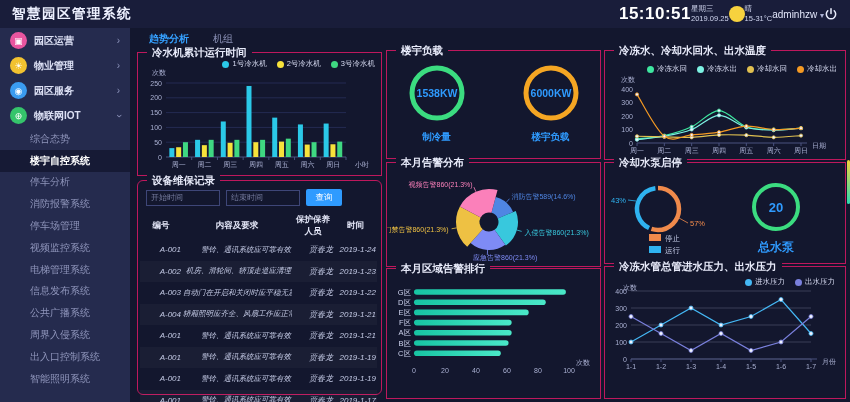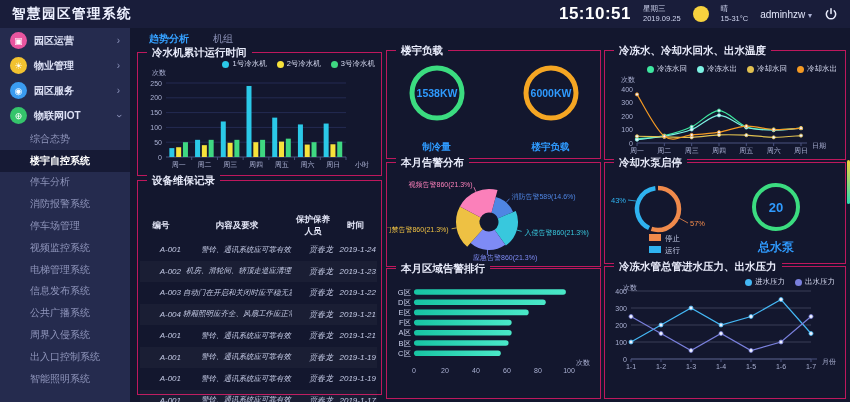--- a/index.html
+++ b/index.html
@@ -1,21 +1,21 @@
 <!DOCTYPE html>
 <html><head>
 <meta charset="utf-8">
 <style>
   html,body{margin:0;padding:0;background:#0d1020;}
   .stage{position:relative;width:850px;height:402px;background:#13172e;overflow:hidden;
          font-family:"Liberation Sans",sans-serif;color:#c9cee8;}
   
   .hdr{position:absolute;left:0;top:0;width:850px;height:28px;background:#191d3a;display:flex;align-items:center;}
   .app-title{margin-left:12px;font-size:13.5px;font-weight:bold;color:#eef1ff;letter-spacing:1.5px;}
-  .hdr-right{position:absolute;right:8px;top:0;height:28px;display:flex;align-items:center;gap:12px;}
+  .hdr-right{position:absolute;right:8px;top:0;height:28px;display:flex;align-items:center;gap:0;}
   .clock{font-size:17px;font-weight:bold;color:#fff;letter-spacing:.5px;}
   .mini{font-size:7.5px;line-height:1.3;color:#cfd4ee;white-space:nowrap;}
   .sun{width:16px;height:16px;border-radius:50%;background:#f7d23e;}
   .user{font-size:10px;color:#e2e6fa;}
   .user .caret{font-size:8px;color:#aab0d2;}
   .pwr{display:flex;align-items:center;margin-right:4px;}
   
   .sidebar{position:absolute;left:0;top:28px;bottom:0;width:130px;background:#252b4e;overflow:hidden;}
   .side-item{position:relative;height:25px;display:flex;align-items:center;cursor:pointer;}
   .side-icon{width:17px;height:17px;border-radius:50%;margin:0 7px 0 10px;display:flex;align-items:center;justify-content:center;
@@ -45,21 +45,21 @@
   .btn{width:36px;height:17px;background:#2f9bff;border:none;border-radius:2px;color:#fff;font-size:8.5px;
        cursor:pointer;font-family:"Liberation Sans",sans-serif;}
   table.mt{position:absolute;top:32px;left:2px;width:237px;border-collapse:collapse;table-layout:fixed;}
   .mt th{font-size:8.5px;color:#e6e9fa;height:16px;font-weight:bold;}
   .mt td{font-size:8px;color:#c3c9e4;text-align:right;height:19.5px;white-space:nowrap;overflow:hidden;font-style:italic;}
   .mt td:nth-child(2){font-size:7.5px;}
   .mt tbody tr:nth-child(even){background:rgba(255,255,255,.03);}
   
   .gauges{position:absolute;inset:0;display:flex;justify-content:center;gap:34px;padding-top:13px;}
   .gauge{width:80px;text-align:center;}
-  .gauge .glabel{margin-top:15px;font-size:9.5px;font-weight:bold;color:#2f9bff;}
+  .gauge .glabel{margin-top:5px;font-size:9.5px;font-weight:bold;color:#2f9bff;}
   .chart{position:absolute;inset:0;}
   .scrollbar{position:absolute;right:0px;top:160px;width:3px;height:44px;border-radius:2px;
              background:linear-gradient(#f5d33a,#2bd9b0);}
 </style>
 </head>
 <body>
 
 <div class="stage">
 
   <div class="hdr">
@@ -191,22 +191,27 @@
             <rect x="70.67142857142856" y="64.832" width="5" height="17.168" fill="#3fd882"></rect>
             <rect x="96.38571428571429" y="64.832" width="5" height="17.168" fill="#3fd882"></rect>
             <rect x="122.1" y="64.832" width="5" height="17.168" fill="#3fd882"></rect>
             <rect x="147.81428571428572" y="63.647999999999996" width="5" height="18.352" fill="#3fd882"></rect>
             <rect x="173.52857142857144" y="67.2" width="5" height="14.8" fill="#3fd882"></rect>
             <rect x="199.24285714285713" y="66.608" width="5" height="15.392" fill="#3fd882"></rect>
             <text x="224" y="92" fill="#aab0d2" font-size="7" text-anchor="middle" font-family="&quot;Liberation Sans&quot;,sans-serif">小时</text>
           </svg></div>
     </div>
 
-    <div class="panel" style="left:7px;top:152px;width:243px;height:213px;">
+    <div class="panel" style="left:7px;top:152px;width:243px;height:213px;border-radius:6px;">
       <span class="panel-title">设备维保记录</span>
+      <div class="mt-controls">
+        <input type="text" placeholder="开始时间" style="">
+        <input type="text" placeholder="结束时间" style="">
+        <button class="btn">查询</button>
+      </div>
       <table class="mt">
         <colgroup>
             <col style="width:42px">
             <col style="width:110px">
             <col style="width:42px">
             <col style="width:43px">
           </colgroup>
         <thead>
             <tr id="mt-head">
               <th>编号</th>

